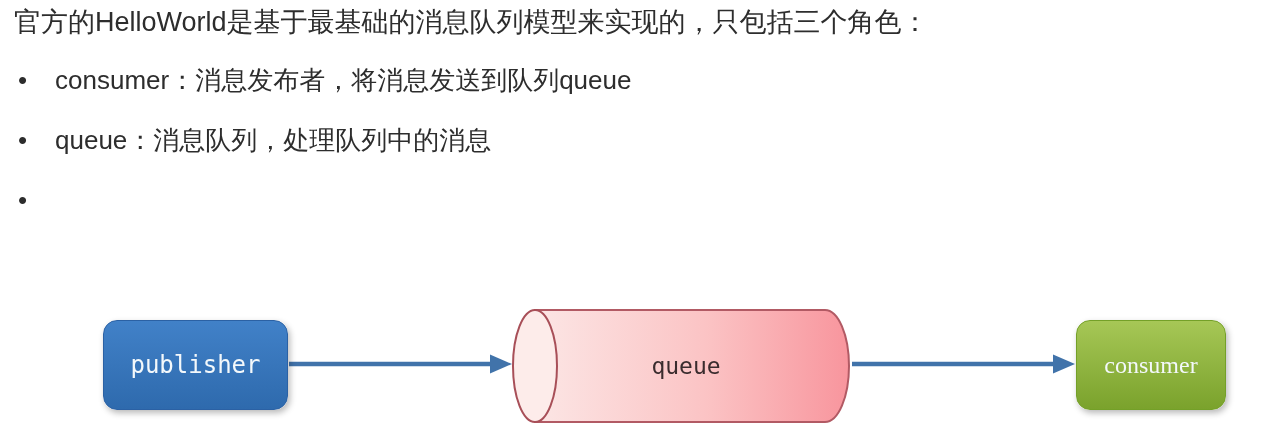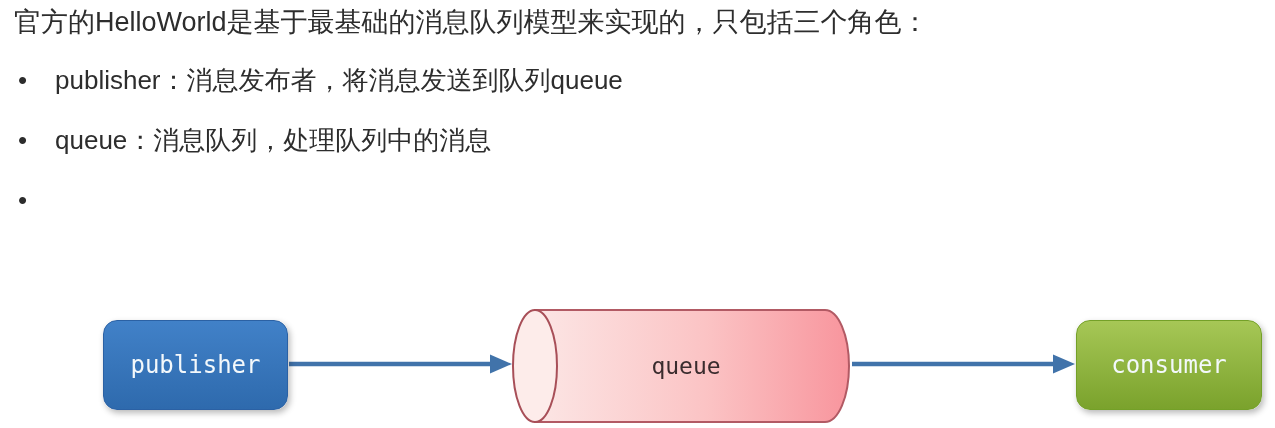--- a/index.html
+++ b/index.html
@@ -39,41 +39,42 @@
     border-radius: 14px;
     box-shadow: 2px 3px 6px rgba(0,0,0,0.28);
     box-sizing: border-box;
   }
   .publisher {
     left: 103px; top: 320px; width: 185px; height: 90px;
     background: linear-gradient(180deg, #4181c8 0%, #2e6aad 100%);
     border: 1px solid #2b61a4;
   }
   .consumer {
-    left: 1076px; top: 320px; width: 186px; height: 90px;
+    left: 1076px; top: 320px; width: 150px; height: 90px;
     background: linear-gradient(180deg, #a6c756 0%, #7aa22c 100%);
     border: 1px solid #74a028;
+    font-family: Liberation Serif, serif;
   }
   .queue-svg { position: absolute; left: 511px; top: 308px; }
   .queue-svg text {
     font-family: "DejaVu Sans Mono", "Liberation Mono", monospace;
     font-size: 23px; fill: #3a2c2e; text-anchor: middle;
   }
 </style>
 </head>
 <body>
 
 <div class="page">
 
   <div class="title">官方的HelloWorld是基于最基础的消息队列模型来实现的，只包括三个角色：</div>
 
   <ul class="bullets">
     <li>
       <span class="marker">•</span>
-      <span class="li-text">publisher：消息发布者，将消息发送到队列queue</span>
+      <span class="li-text">consumer：消息发布者，将消息发送到队列queue</span>
     </li>
     <li>
       <span class="marker">•</span>
       <span class="li-text">queue：消息队列，处理队列中的消息</span>
     </li>
     <li>
       <span class="marker">•</span>
     </li>
   </ul>
 

